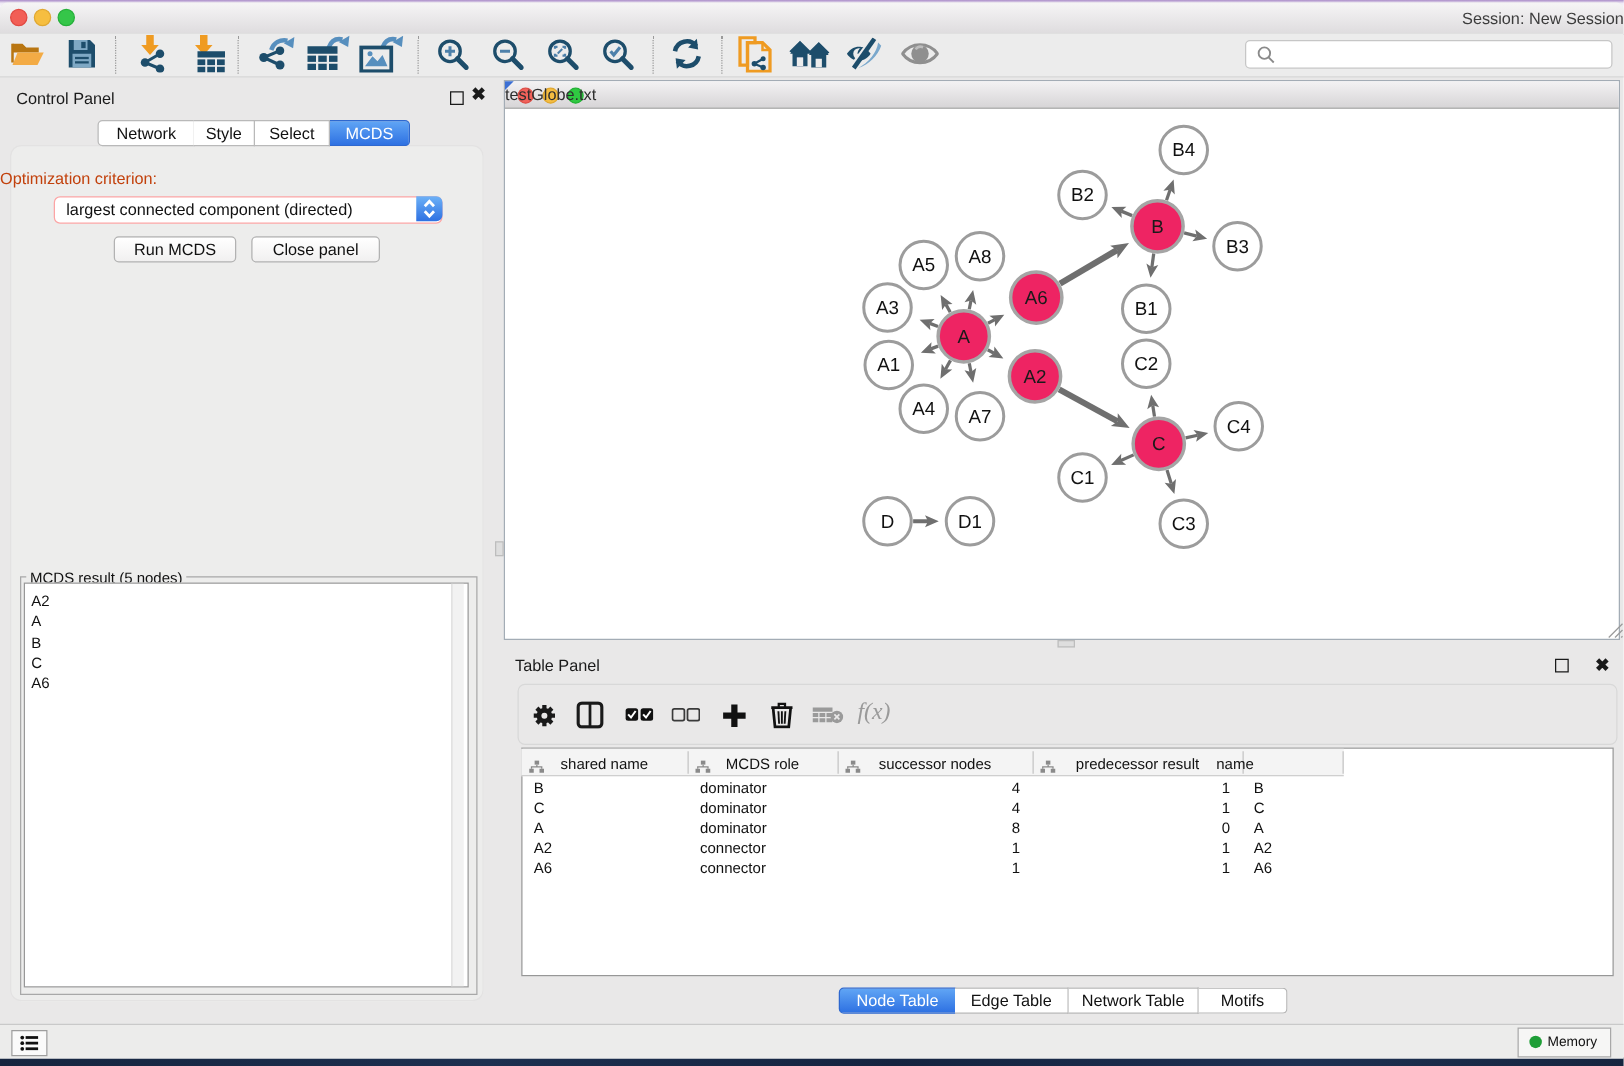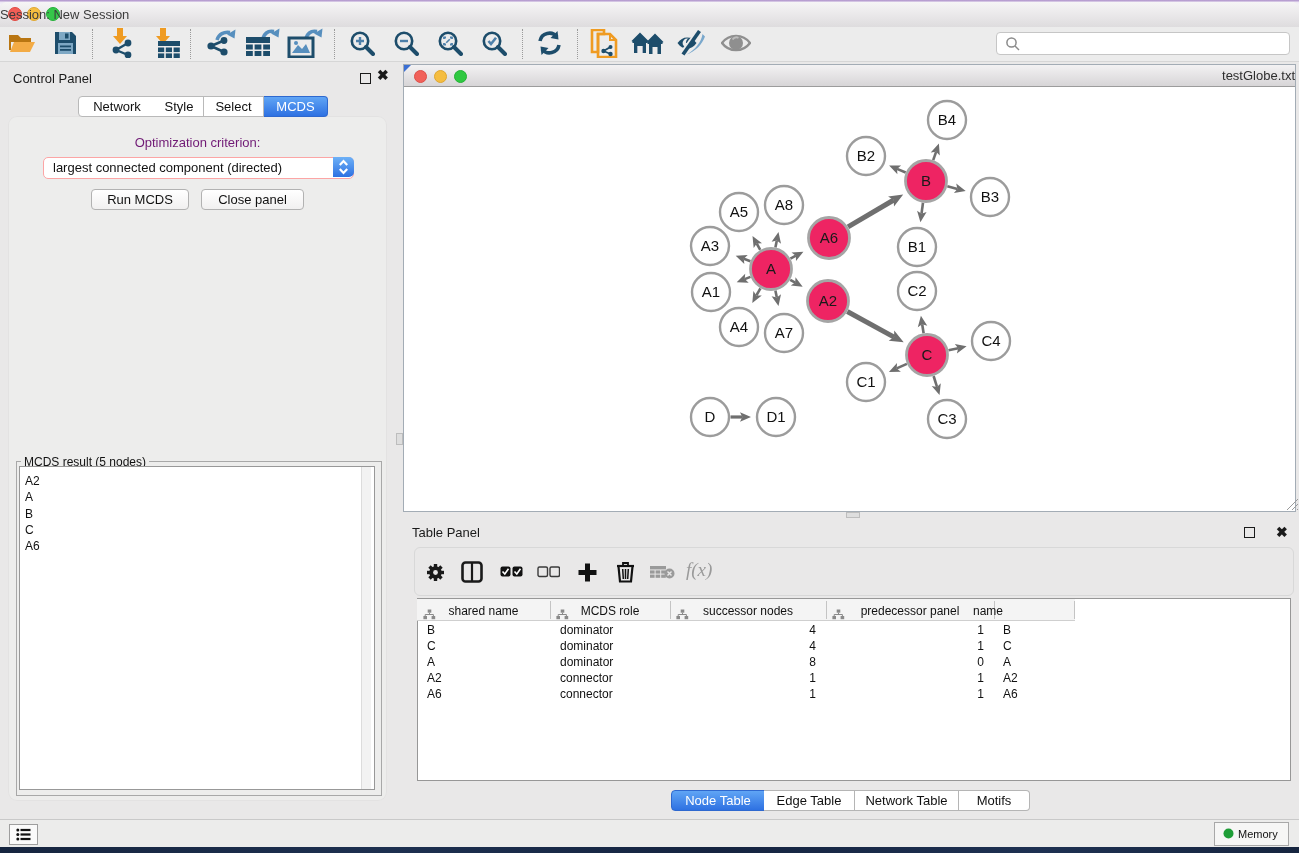--- a/index.html
+++ b/index.html
@@ -3,50 +3,50 @@
 html,body{margin:0;padding:0}
 body{width:1299px;height:853px;position:relative;overflow:hidden;
  font-family:"Liberation Sans",sans-serif;background:linear-gradient(180deg,#aa8cc8 0px,#efe9f5 2.5px,#ffffff 8px)}
 .abs{position:absolute}
 #deskbottom{left:0;top:846px;width:1299px;height:7px;
  background:linear-gradient(90deg,#16253f,#1d3050 30%,#152440 55%,#1e3152 80%,#16253f)}
 #win{left:0;top:2px;width:1299px;height:844px;background:#e9e8e8;border-radius:6px 6px 0 0}
 #titlebar{left:0;top:2px;width:1299px;height:25px;border-radius:6px 6px 0 0;
  background:linear-gradient(#f6f5f6,#dedcde);border-bottom:1px solid #b4b2b4}
 .tl{width:12px;height:12px;border-radius:50%;top:5px}
-#title{width:100%;text-align:left;top:5px;font-size:13px;color:#3c3c3c}
+#title{width:100%;text-align:right;top:5px;font-size:13px;color:#3c3c3c}
 #toolbar{left:0;top:27px;width:1299px;height:34px;background:#ececec;border-bottom:1px solid #d6d6d6}
 .tsep{position:absolute;top:2px;height:30px;width:0;border-left:1px dotted #9a9a9a}
 #search{left:996px;top:32px;width:292px;height:21px;background:#fff;border:1px solid #c6c6c6;border-radius:4px}
 
 #cptitle{left:13px;top:71px;font-size:13px;color:#1a1a1a}
 .paneico{top:73px;width:9px;height:9px;border:1.6px solid #1a1a1a}
 .panex{top:67px;font-size:14px;font-weight:bold;color:#1a1a1a}
 .tab{top:96px;height:19px;background:#fff;border:1px solid #b9b9b9;border-left:none;
  font-size:13px;color:#111;text-align:center;line-height:19px}
 #cpanel{left:8px;top:116px;width:379px;height:685px;background:#ededec;border-radius:9px;
  box-shadow:0 0 0 1px #e3e2e2 inset}
-#optlabel{left:0;top:135px;width:395px;text-align:center;font-size:13px;color:#701a75}
+#optlabel{left:0;top:135px;width:395px;font-size:13px;color:#c2410c}
 #combo{left:43px;top:157px;width:309px;height:20px;background:#fff;border:1px solid #fca5a5;border-radius:5px}
 #combo span{position:absolute;left:9px;top:2px;font-size:13px;color:#111}
 #spin{right:-1px;top:-1px;width:21px;height:20px;border-radius:0 5px 5px 0;
  background:linear-gradient(#6db1f7,#2e71e2)}
 .btn{top:189px;height:19px;background:linear-gradient(#ffffff,#f1f0f0);border:1px solid #b2b2b2;
  border-radius:4px;font-size:13px;color:#111;text-align:center;line-height:19px}
 #fset{left:16px;top:461px;width:364px;height:333px;border:1px solid #a8a8a8}
 #fleg{left:21px;top:455px;background:#ededec;padding:0 3px;font-size:12px;color:#111}
 #mlist{left:19px;top:466px;width:356px;height:324px;background:#fff;border:1px solid #989898;padding-top:6px;box-sizing:border-box}
 #mlist div{padding-left:5px;font-size:12px;color:#111;height:16.3px;line-height:16.3px}
 #mscroll{left:361px;top:467px;width:9px;height:322px;background:#f2f2f2;border-left:1px solid #dcdcdc}
 
 #gwin{left:403px;top:64px;width:891px;height:446px;background:#fff;border:1px solid #a3acb5}
 #gtitle{left:0;top:0;width:100%;height:21px;background:linear-gradient(#f3f2f3,#d7d5d7);
  border-bottom:1px solid #9c9c9c}
 #gtitle .tl{width:11px;height:11px;top:5px}
-#gtitletext{width:100%;text-align:right;top:3px;font-size:13px;color:#2e2e2e}
+#gtitletext{width:100%;text-align:left;top:3px;font-size:13px;color:#2e2e2e}
 #gcorner{left:0;top:0;border-style:solid;border-width:7px 7px 0 0;border-color:#3b6fd4 transparent transparent transparent}
 
 #tptitle{left:412px;top:525px;font-size:13px;color:#1a1a1a}
 #tptoolbar{left:414px;top:547px;width:878px;height:47px;background:#e9e8e8;
  border:1px solid #d8d8d8;border-radius:6px}
 #fx{left:686px;top:559px;font-family:"Liberation Serif",serif;font-style:italic;
  font-size:19px;color:#9a9a9a}
 #tbl{left:417px;top:598px;width:872px;height:181px;background:#fff;border:1px solid #979797}
 #thead{left:417px;top:599px;width:658px;height:21px;background:#f4f4f4;border-bottom:1px solid #cfcfcf}
 .hcell{top:604px;height:18px;text-align:center;font-size:12px;color:#111}
@@ -429,21 +429,21 @@
     </svg></div>
 <div class="abs hcell" style="left:670px;width:156px">successor nodes</div>
 <div class="abs" style="left:832px;top:605px"><svg width="13" height="11" viewBox="0 0 13 11" style="vertical-align:-1px">
       <g fill="#8a8a8a">
         <rect x="4.7" y="0.5" width="3.6" height="3.2"></rect>
         <rect x="0.4" y="7" width="3.6" height="3.2"></rect>
         <rect x="8.6" y="7" width="3.6" height="3.2"></rect>
         <path d="M6.5 3.7 L6.5 5.5 M2.2 7 L2.2 5.5 L10.4 5.5 L10.4 7" stroke="#8a8a8a" stroke-width="1" fill="none"></path>
       </g>
     </svg></div>
-<div class="abs hcell" style="left:826px;width:168px">predecessor panel</div>
+<div class="abs hcell" style="left:826px;width:168px">predecessor result</div>
 <div class="abs hcell" style="left:948px;width:80px">name</div>
 <div class="abs trow" style="top:622px">
     <span class="abs" style="left:427px">B</span>
     <span class="abs" style="left:560px">dominator</span>
     <span class="abs" style="left:670px;width:146px;text-align:right">4</span>
     <span class="abs" style="left:829px;width:155px;text-align:right">1</span>
     <span class="abs" style="left:1003px">B</span>
   </div>
 <div class="abs trow" style="top:638px">
     <span class="abs" style="left:427px">C</span>

